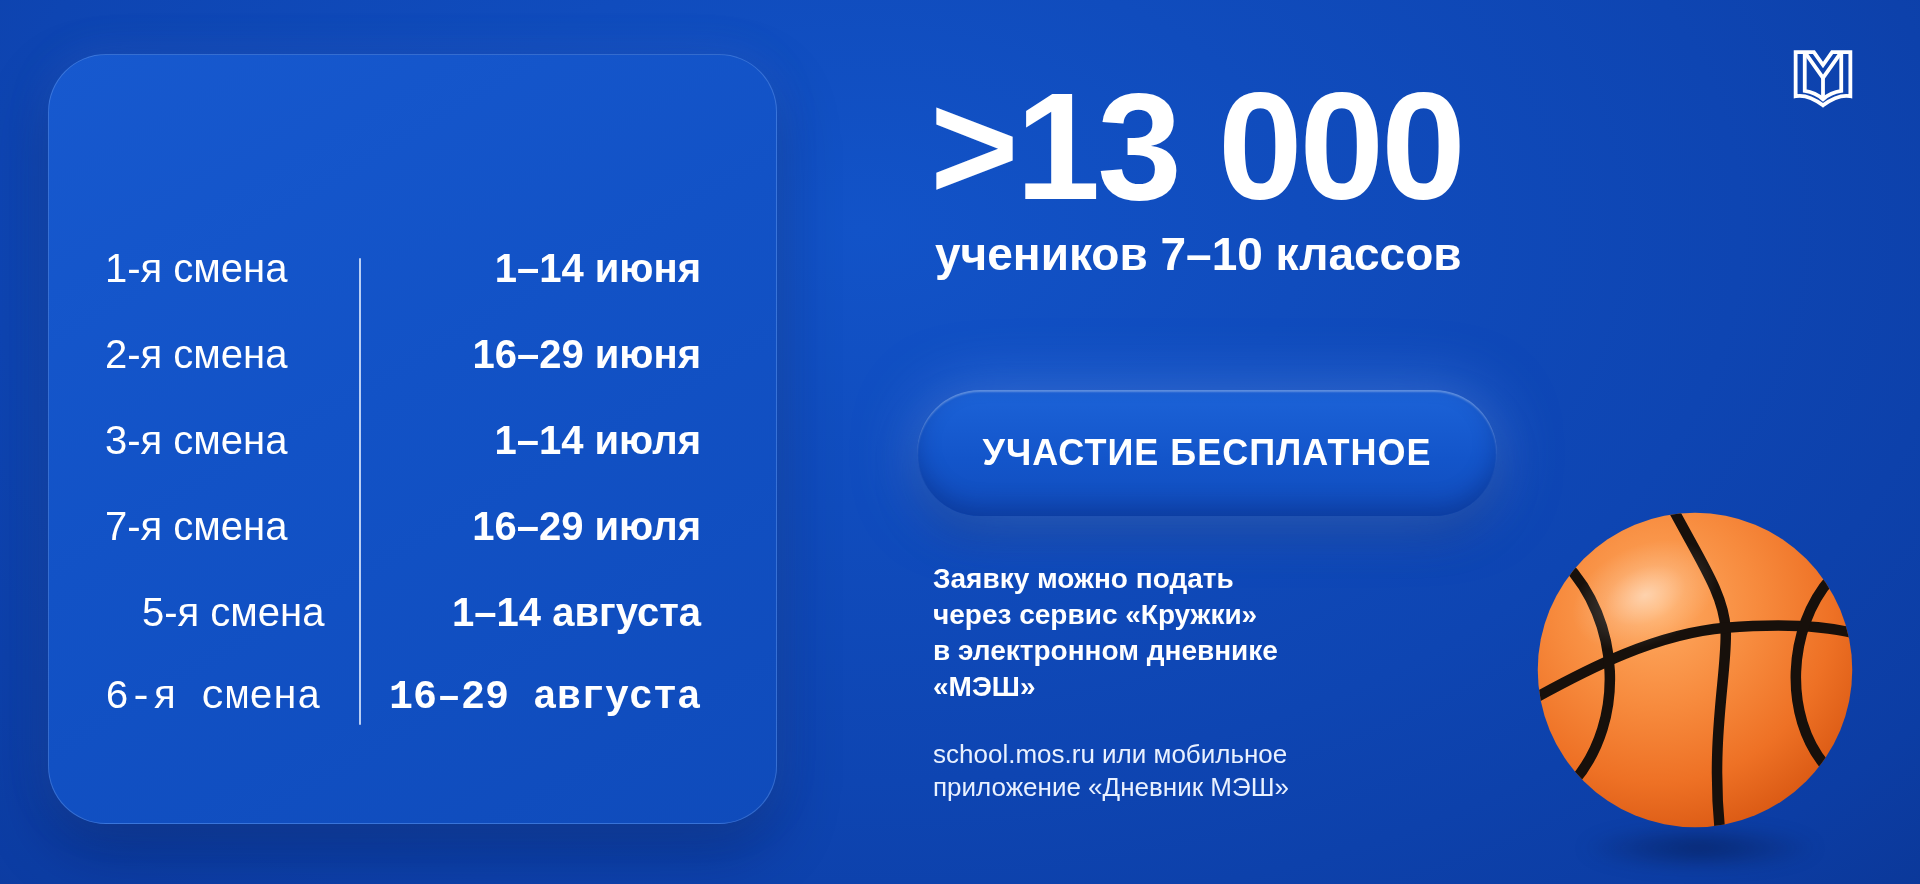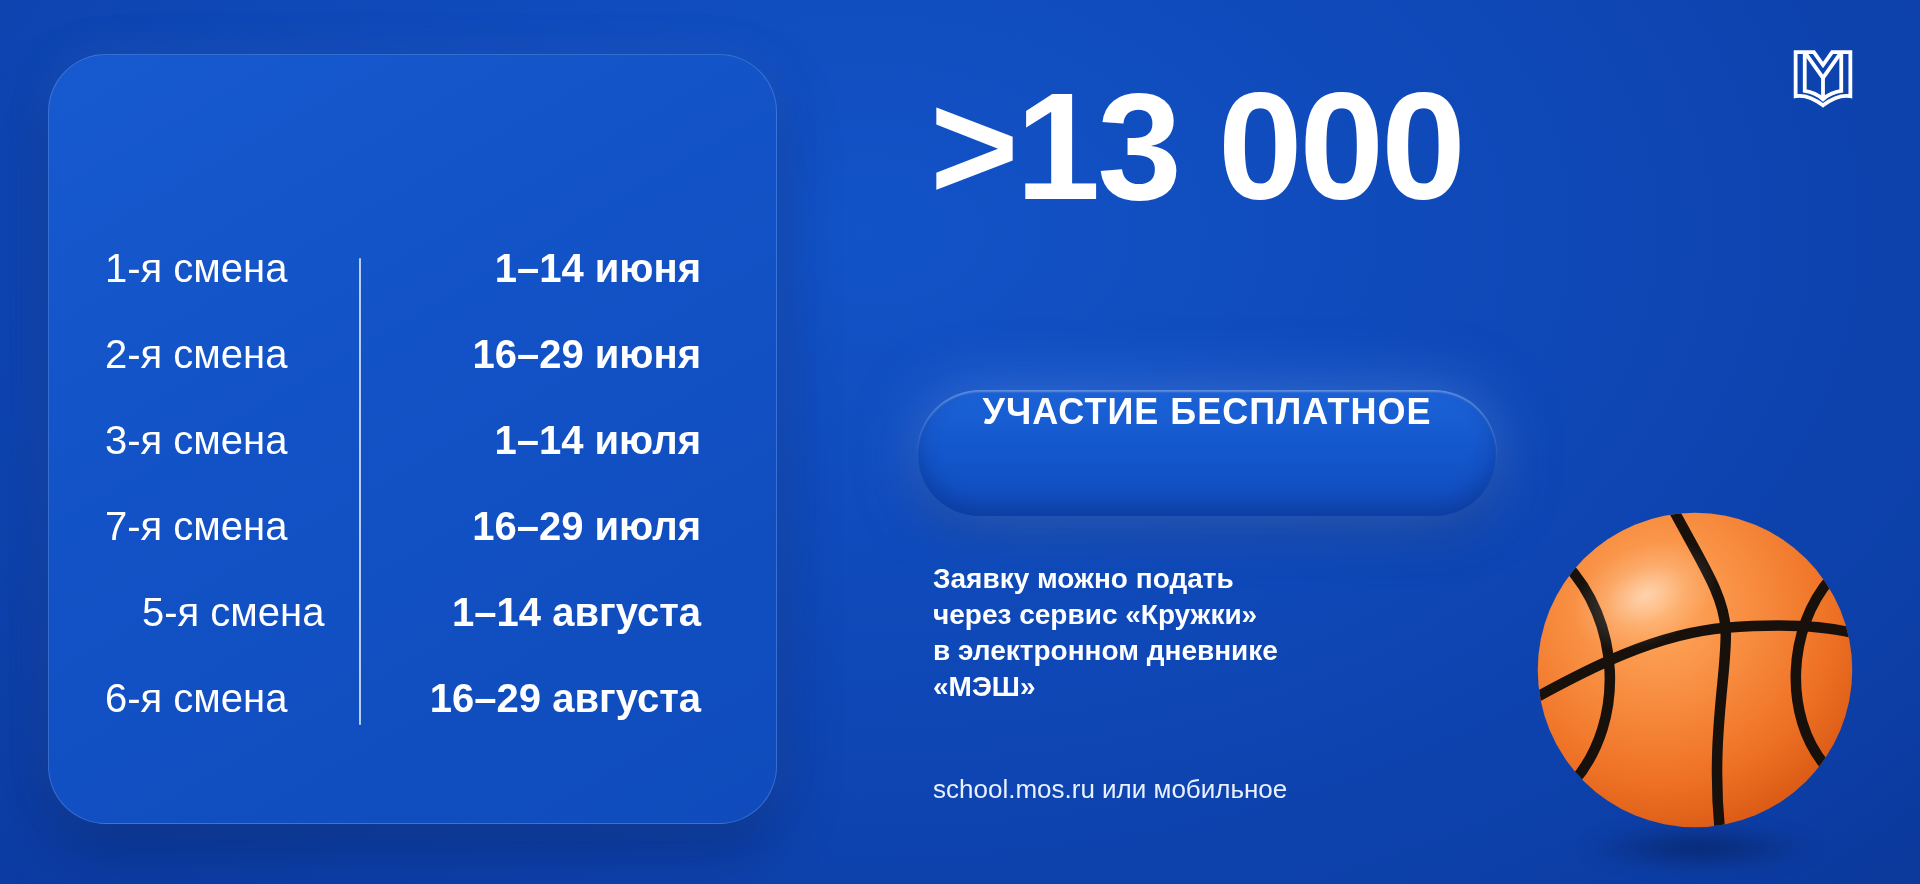--- a/index.html
+++ b/index.html
@@ -37,21 +37,21 @@
     left: 0; right: 0;
     height: 44px;
     line-height: 44px;
     font-size: 40px;
     white-space: nowrap;
     padding-left: 36px;
   }
   .sched-label { position: absolute; left: 56px; font-weight: 400; }
   .sched-dates { position: absolute; right: 75px; font-weight: 700; }
   .row-0 { top: 191px; } .row-1 { top: 277px; } .row-2 { top: 363px; }
-  .row-3 { top: 449px; } .row-4 { top: 535px; margin-left: 37px; } .row-5 { top: 621px; }
+  .row-3 { top: 449px; } .row-4 { top: 535px; margin-left: 37px; } .row-5 { top: 621px; font-family: Liberation Mono, monospace; }
   .v-divider {
     position: absolute;
     left: 310px; top: 203px;
     width: 2px; height: 467px;
     background: rgba(228, 238, 255, 0.8);
     border-radius: 1px;
   }
 
   
   .big-number {
@@ -70,21 +70,21 @@
     line-height: 53px;
     font-weight: 700;
     white-space: nowrap;
   }
   .cta-button {
     position: absolute;
     left: 917px; top: 390px;
     width: 580px; height: 126px;
     border: none;
     border-radius: 63px;
-    display: flex; justify-content: center;
+    display: flex; align-items: center; justify-content: center;
     color: #ffffff;
     font-family: inherit;
     font-size: 36px;
     font-weight: 700;
     letter-spacing: 1px;
     white-space: nowrap;
     cursor: pointer;
     background: linear-gradient(180deg, #1c63d8 0%, #1355ca 55%, #114dbd 100%);
     box-shadow:
       0 0 60px rgba(100, 160, 255, 0.50),
@@ -101,21 +101,20 @@
     white-space: nowrap;
   }
   .access-text {
     position: absolute;
     left: 933px; top: 738px;
     font-size: 26px;
     line-height: 33px;
     font-weight: 400;
     color: #e9f1ff;
     white-space: nowrap;
-    margin-top: 35px;
   }
 
   
   .logo {
     position: absolute;
     left: 1785px; top: 42px;
     width: 76px; height: 78px;
   }
 
   
@@ -163,35 +162,37 @@
     </div>
     <div class="sched-row row-5">
       <span class="sched-label">6-я смена</span>
       <span class="sched-dates">16–29 августа</span>
     </div>
   </div>
 
   <div class="big-number">&gt;13 000</div>
 
   <div class="stats-desc">
+    <div>учеников 7–10 классов</div>
   </div>
 
   <button class="cta-button">
     <span>УЧАСТИЕ БЕСПЛАТНОЕ</span>
   </button>
 
   <div class="apply-text">
     <div>Заявку можно подать</div>
     <div>через сервис «Кружки»</div>
     <div>в электронном дневнике</div>
     <div>«МЭШ»</div>
   </div>
 
   <div class="access-text">
     <div>school.mos.ru или мобильное</div>
+    <div>приложение «Дневник МЭШ»</div>
   </div>
 
   <svg class="logo" viewBox="0 0 100 100" aria-hidden="true">
     <g stroke="#ffffff" stroke-width="5" fill="none" stroke-linejoin="miter" stroke-linecap="butt">
       <path d="M14,12 V70 Q30,67 50,82 Q70,67 86,70 V12 H62 L50,29 L38,12 Z"></path>
       <path d="M26,12 V63 Q40,65 50,74 Q60,65 74,63 V12"></path>
       <path d="M26,12 L50,46 L74,12"></path>
       <path d="M50,46 V74"></path>
     </g>
   </svg>

